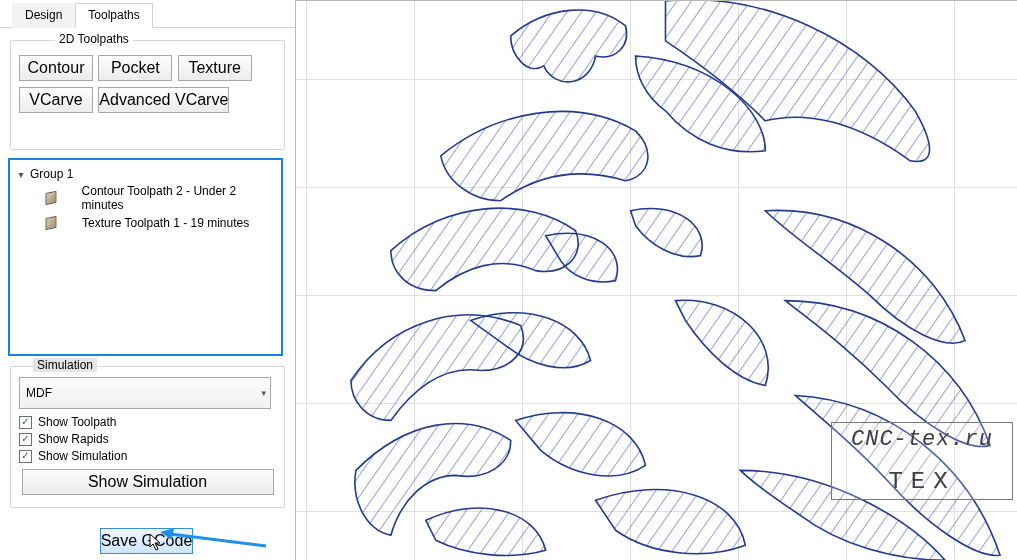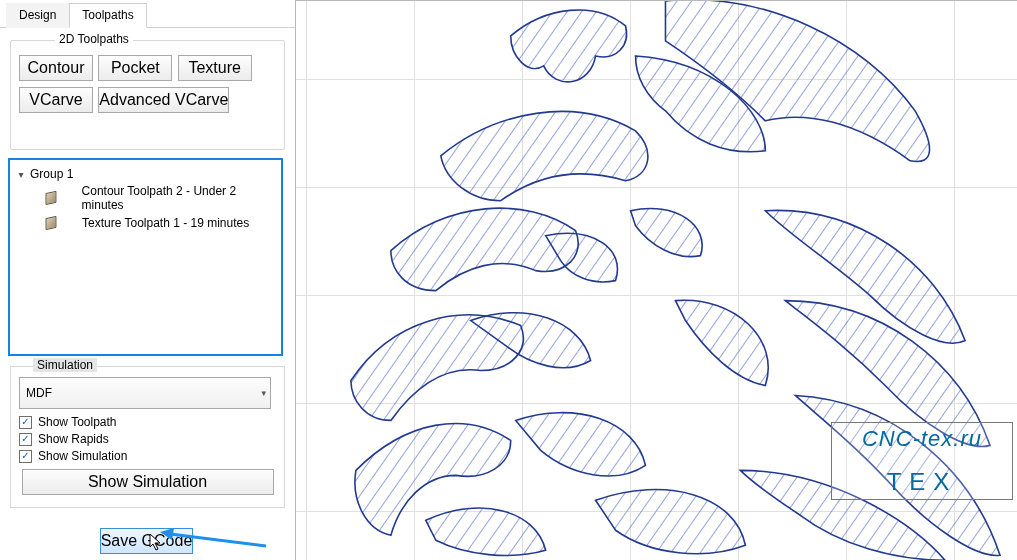--- a/index.html
+++ b/index.html
@@ -24,21 +24,21 @@
   .left {
     width: 295px;
     flex: 0 0 295px;
     background: #fff;
     padding: 0;
     position: relative;
   }
   .tabs {
     display: flex;
     margin-top: 2px;
-    padding-left: 6px;
+    padding-left: 12px;
     border-bottom: 1px solid #d0d0d0;
   }
   .tab {
     padding: 4px 12px 5px;
     border: 1px solid transparent;
     border-bottom: none;
     position: relative;
     top: 1px;
     background: #f3f3f3;
     cursor: pointer;
@@ -146,21 +146,21 @@
       linear-gradient(#e0e0e0 1px, transparent 1px),
       linear-gradient(90deg,#e0e0e0 1px, transparent 1px);
     background-size: 108px 108px;
     background-position: 10px -30px;
   }
   .hatch{
     position:absolute; inset:0;
   }
   .watermark{
     position:absolute; right:4px; bottom:60px; width:182px; height:78px;
-    border:1px solid #777; color:#0369a1; font-family:Liberation Sans, sans-serif;
+    border:1px solid #777; color:#404040; font-family:Liberation Mono, monospace;
     text-align:center; display:flex; flex-direction:column; justify-content:center;
     letter-spacing:1px; background:rgba(255,255,255,.2);
   }
   .watermark .l1{ font-size:22px; font-style:italic;}
   .watermark .l2{ font-size:24px; letter-spacing:8px; margin-top:16px;}
 </style>
 </head>
 <body>
 
 <div class="app">

